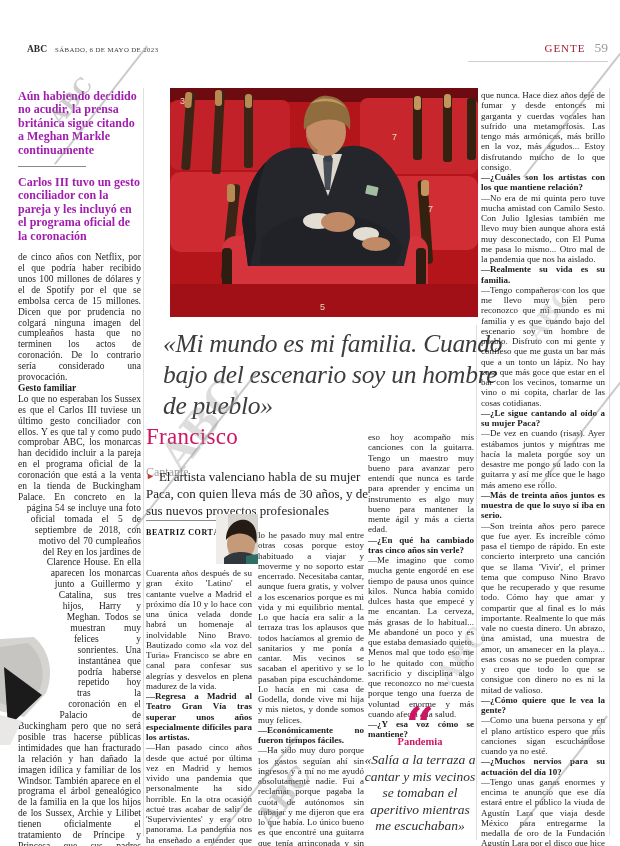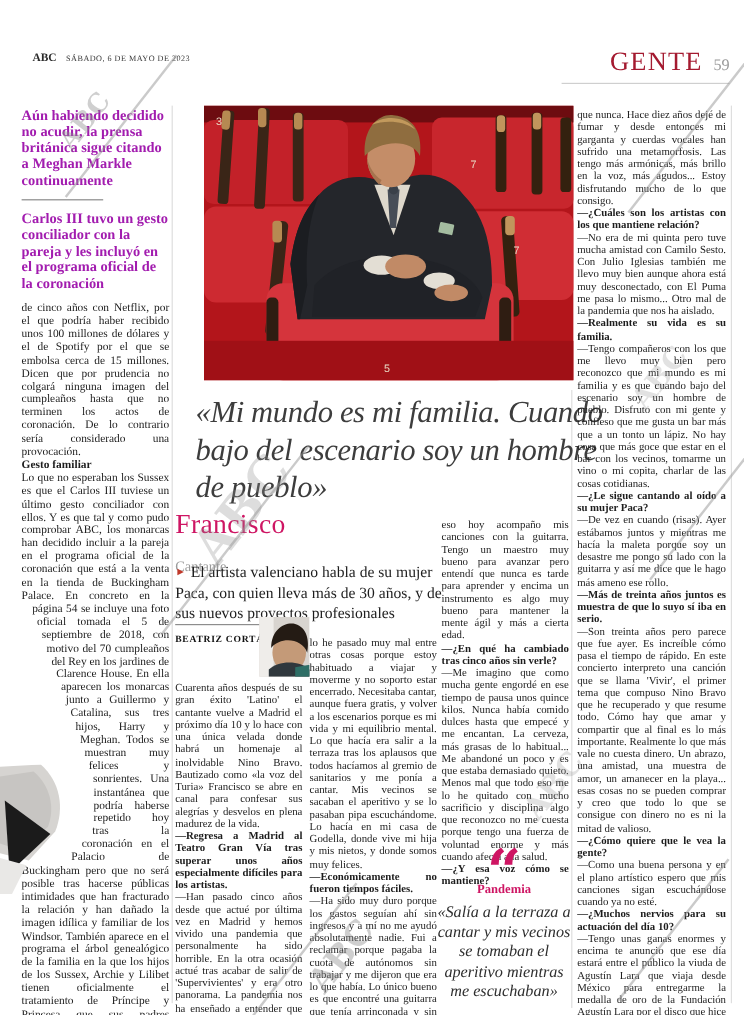--- a/index.html
+++ b/index.html
@@ -8,21 +8,21 @@
     font-family:"Liberation Serif","DejaVu Serif",serif;color:#1c1c1c;
     overflow:hidden;
   }
   .abs{position:absolute;}
 
   
   .folio-left{left:27px;top:44px;font-size:8px;color:#2b2b2b;white-space:nowrap;}
   .folio-left .brand{font-weight:bold;font-size:9.5px;margin-right:6px;}
   .folio-left .date{font-size:6.8px;letter-spacing:.4px;color:#3a3a3a;}
   .folio-right{left:468px;top:38px;width:140px;text-align:right;border-bottom:1px solid #cfcfcf;padding-bottom:5px;}
-  .folio-right .section{font-size:22px;letter-spacing:1px;color:#a41a30;}
+  .folio-right .section{font-size:11px;letter-spacing:1px;color:#a41a30;}
   .folio-right .pageno{font-size:13.5px;color:#9a9a9a;margin-left:5px;}
 
   
   .vrule{width:1px;background:#dedede;}
   .vrule-1{left:143px;top:88px;height:748px;}
   .vrule-2{left:476px;top:325px;height:515px;}
   .vrule-3{left:609px;top:88px;height:748px;}
 
   
   .sidebar{left:18px;top:90px;width:123px;}

